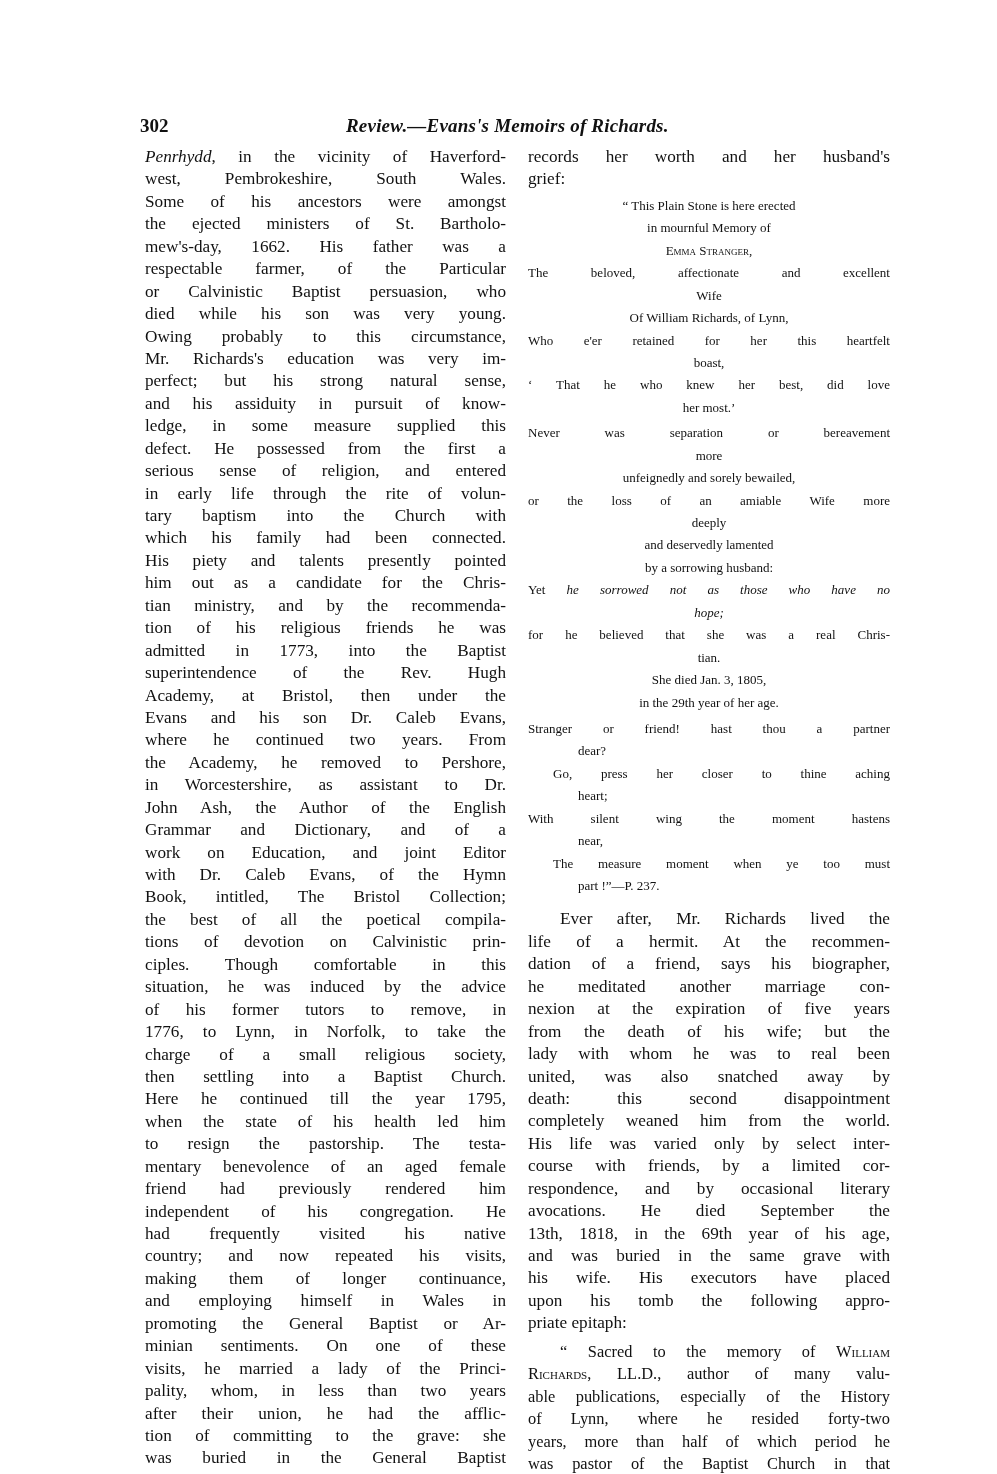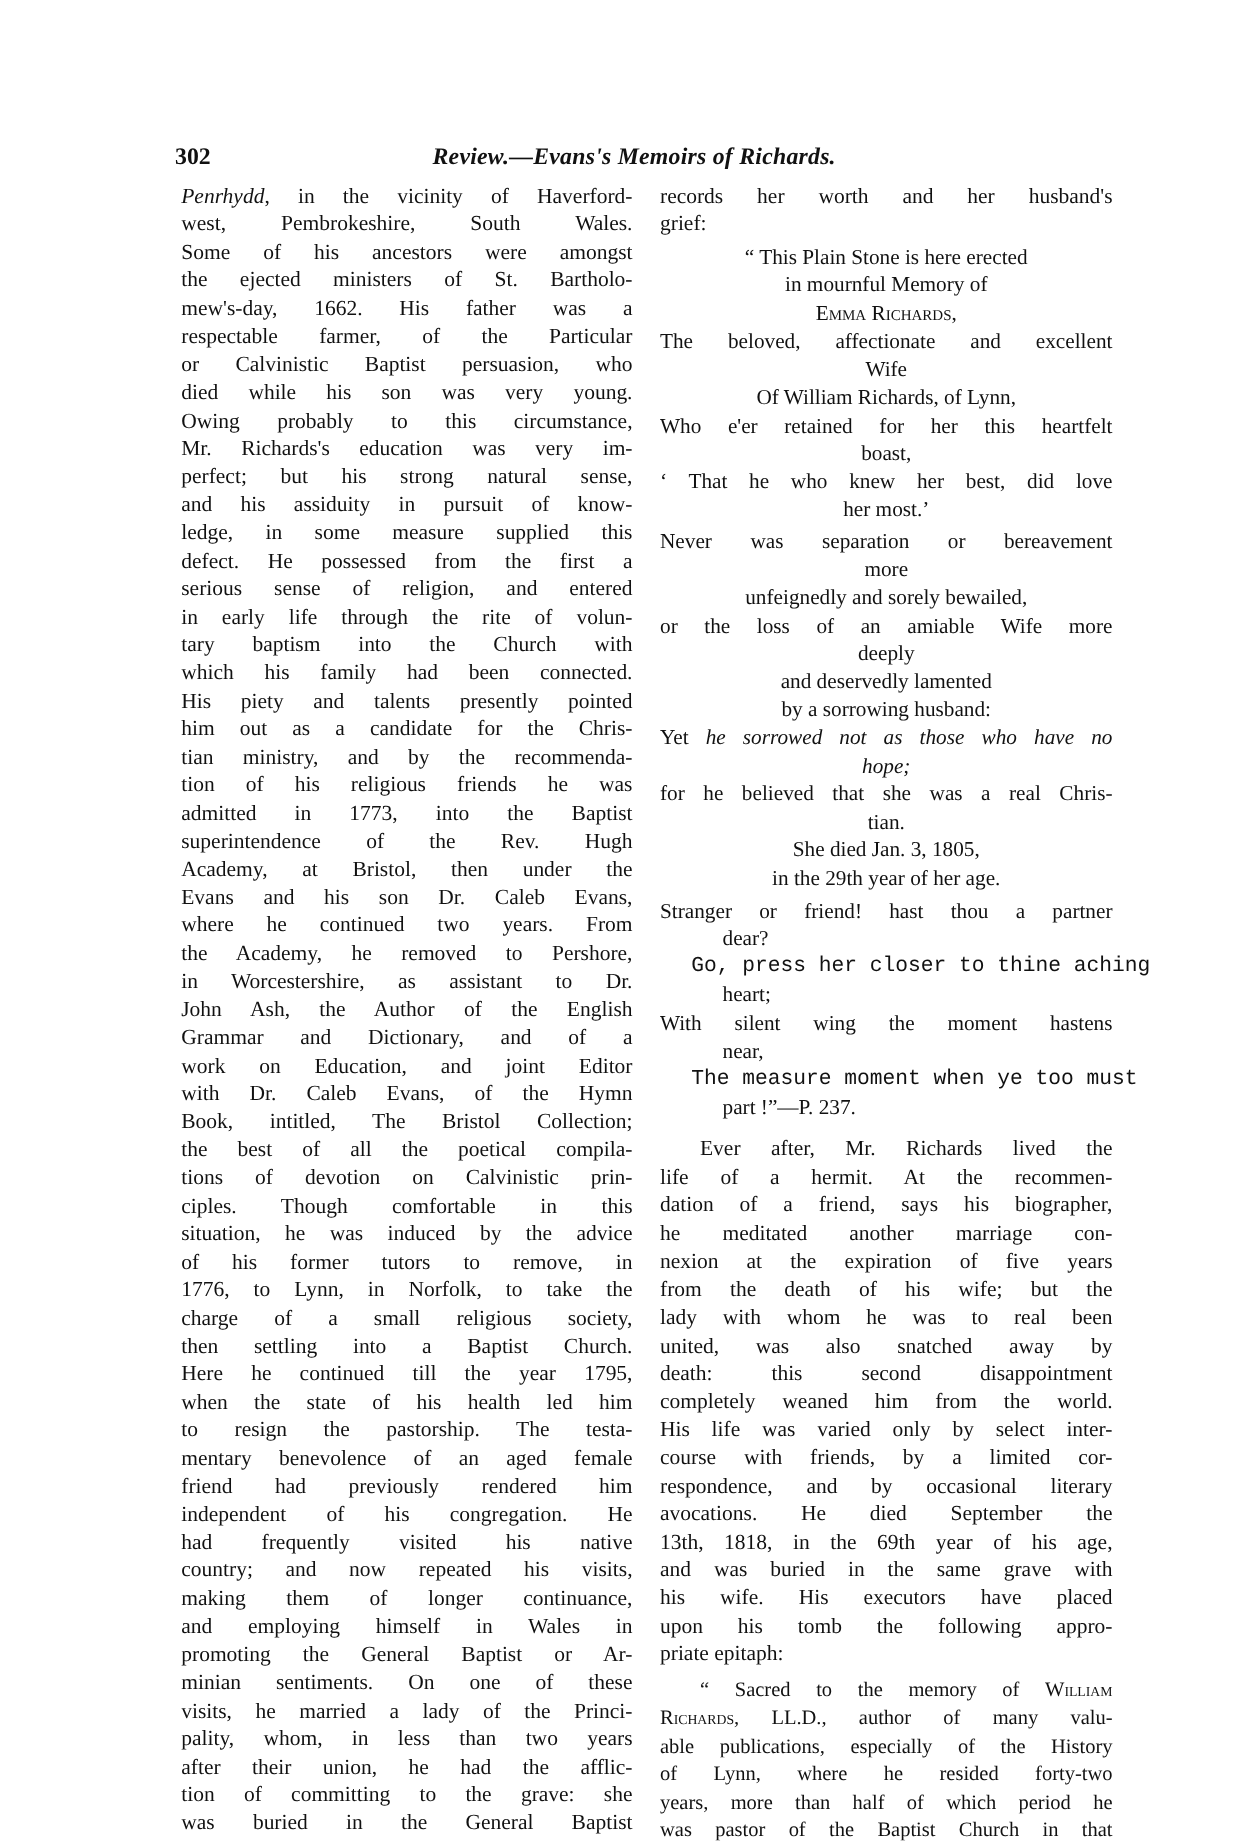--- a/index.html
+++ b/index.html
@@ -9,21 +9,21 @@
   .header { position: absolute; top: 96px; left: 140px; width: 765px; height: 28px; }
   .page-num { position: absolute; left: 0; top: 0; font-size: 19px; font-weight: bold; }
   .running-title { position: absolute; left: 206px; top: 0; font-size: 19px; font-style: italic; font-weight: bold; letter-spacing: 0.2px; }
   .col { position: absolute; top: 127px; font-size: 17.2px; line-height: 22.45px; }
   .col-left { left: 145px; width: 361px; }
   .col-right { left: 528px; width: 362px; }
   .ln { display: block; white-space: nowrap; text-align: justify; text-align-last: justify; height: 22.45px; overflow: visible; }
   .ln.last { text-align-last: left; }
   .ln.center { text-align: center; text-align-last: center; }
   .ln.indent { padding-left: 50px; text-align-last: left; }
-  .ln.indent2 { padding-left: 25px; font-family: Liberation Mono, monospace; }
+  .ln.indent2 { padding-left: 25px; }
   .ln.para { text-indent: 32px; }
   .gap { display: block; height: 11px; }
   .it { font-style: italic; }
   .sc { font-variant: small-caps; }
 </style>
 </head>
 <body>
 
 <div class="page">
 
@@ -93,24 +93,24 @@
     <span class="ln">tion of committing to the grave: she</span>
     <span class="ln">was buried in the General Baptist</span>
     <span class="ln">Burial Ground at Wisbeach, where</span>
     <span class="ln">the following monumental inscription</span>
   </div>
 
   <div class="col col-right">
     <span class="ln">records her worth and her husband's</span>
     <span class="ln last">grief:</span>
 
-    <div style="margin-top:4px; font-size:17px;">
+    <div style="margin-top:4px; font-size:13px;">
       <span class="ln center">“ This Plain Stone is here erected</span>
       <span class="ln center">in mournful Memory of</span>
-      <span class="ln center sc">Emma Richards,</span>
+      <span class="ln center sc">Emma Stranger,</span>
       <span class="ln">The beloved, affectionate and excellent</span>
       <span class="ln center">Wife</span>
       <span class="ln center">Of William Richards, of Lynn,</span>
       <span class="ln">Who e'er retained for her this heartfelt</span>
       <span class="ln center">boast,</span>
       <span class="ln">‘ That he who knew her best, did love</span>
       <span class="ln center">her most.’</span>
       <span class="ln" style="margin-top:3px;">Never was separation or bereavement</span>
       <span class="ln center">more</span>
       <span class="ln center">unfeignedly and sorely bewailed,</span>

